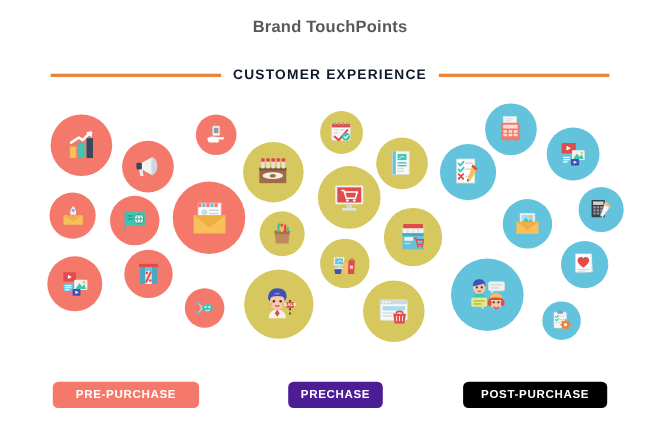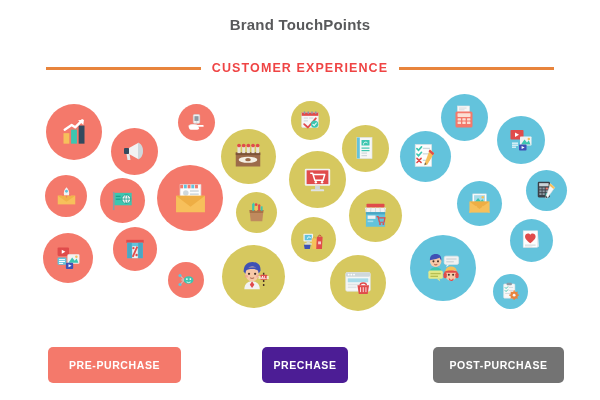--- a/index.html
+++ b/index.html
@@ -34,39 +34,39 @@
 
   
   .bubble {
     position: absolute; border-radius: 50%;
     display: flex; align-items: center; justify-content: center;
   }
   .bubble svg { display: block; }
 
   
   .pill {
-    position: absolute; height: 36px; border-radius: 5px;
+    position: absolute; height: 24px; border-radius: 5px;
     display: flex; align-items: center; justify-content: center;
     color: #ffffff; font-size: 10.5px; font-weight: bold;
     letter-spacing: 0.6px; white-space: nowrap;
   }
   #pill-pre  { left: 48px;  top: 347px; width: 133px; }
   #pill-mid  { left: 262px; top: 347px; width: 86px;  }
   #pill-post { left: 421px; top: 347px; width: 131px; }
 </style>
 </head>
 <body>
 
 <div id="stage">
 
   <div class="page-title" style="color: rgb(88, 89, 91);">Brand TouchPoints</div>
 
   <div class="subtitle-row">
     <div class="rule rule-left" style="background: rgb(232, 132, 60);"></div>
-    <div class="subtitle-text" style="color: #ef4444;">CUSTOMER EXPERIENCE</div>
+    <div class="subtitle-text" style="color: #0f172a;">CUSTOMER EXPERIENCE</div>
     <div class="rule rule-right" style="background: rgb(232, 132, 60);"></div>
   </div>
 
   <div id="bubbles">
       <div class="bubble" style="width: 56px; height: 56px; left: 46px; top: 104px; background: rgb(244, 121, 107);">
         <svg width="28" height="28" viewBox="0 0 24 24">
           <rect x="3" y="13" width="5" height="9" fill="#f7c05b"></rect>
           <rect x="9.5" y="10" width="5" height="12" fill="#3dc6b0"></rect>
           <rect x="16" y="6.5" width="5" height="15.5" fill="#334a5e"></rect>
           <path d="M4 10 L10 6 L13 8 L19 2" stroke="#fff" stroke-width="2" fill="none" stroke-linecap="round" stroke-linejoin="round"></path>
@@ -416,15 +416,15 @@
           <rect x="5.5" y="14.6" width="10.7" height="1.1" fill="#cfd8dc"></rect>
           <circle cx="17.5" cy="17.5" r="5" fill="#e8843c"></circle>
           <circle cx="17.5" cy="17.5" r="1.9" fill="#f7f7f7"></circle>
           <path d="M17.5 11.6 V13 M17.5 22 V23.4 M11.6 17.5 H13 M22 17.5 H23.4 M13.4 13.4 L14.4 14.4 M20.6 20.6 L21.6 21.6 M20.6 14.4 L21.6 13.4 M13.4 21.6 L14.4 20.6" stroke="#e8843c" stroke-width="1.6" stroke-linecap="round"></path>
         </svg>
       </div>
     </div>
 
   <div class="pill" id="pill-pre" style="background: rgb(244, 121, 107);">PRE-PURCHASE</div>
   <div class="pill" id="pill-mid" style="background: #4c1d95;">PRECHASE</div>
-  <div class="pill" id="pill-post" style="background: #737373; margin-left: 12px;">POST-PURCHASE</div>
+  <div class="pill" id="pill-post" style="background: #000000;">POST-PURCHASE</div>
 
 </div>
 
 </body></html>

